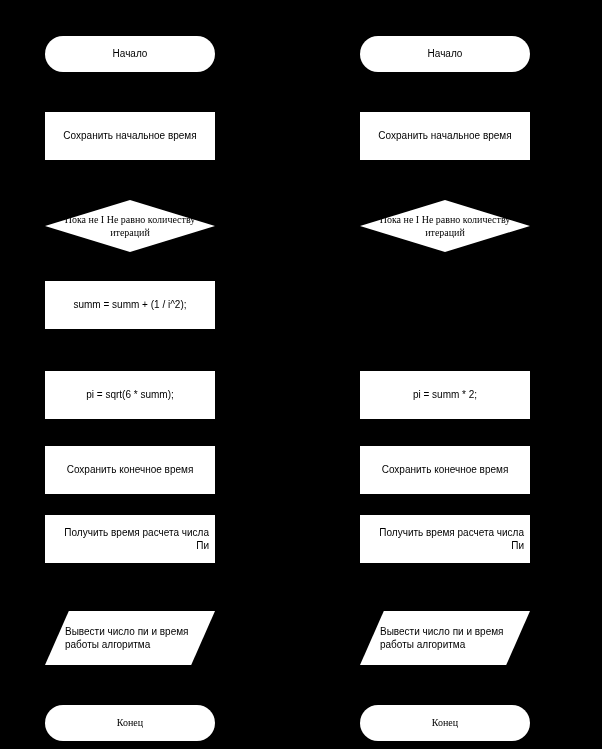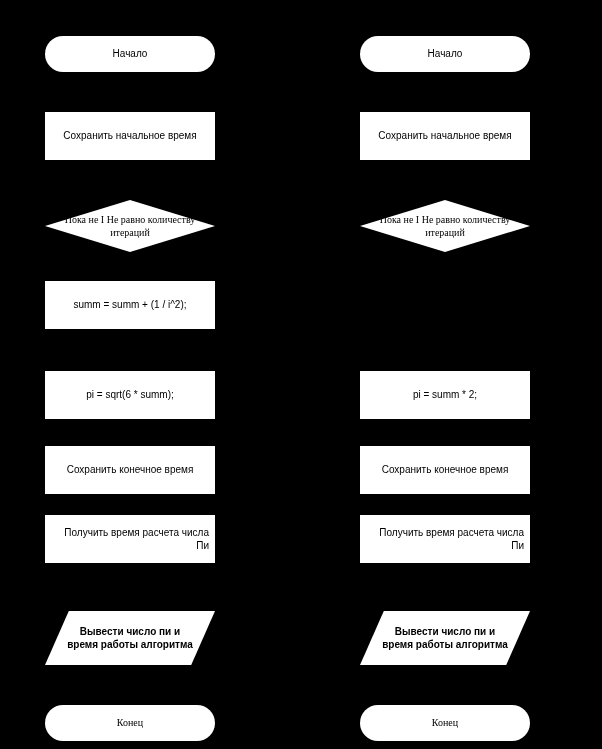--- a/index.html
+++ b/index.html
@@ -91,22 +91,21 @@
     left: 0; top: 0;
     width: 170px;
     height: 54px;
     background: #ffffff;
     clip-path: polygon(14% 0%, 100% 0%, 86% 100%, 0% 100%);
   }
   .n-io .txt {
     position: relative;
     z-index: 2;
     width: 130px;
-    text-align: center;
-    font-weight: bold;
+    text-align: left;
   }
 
   
   .y0  { top: 36px; }
   .y1  { top: 112px; }
   .y2  { top: 200px; }
   .y3  { top: 281px; }
   .y4  { top: 371px; }
   .y5  { top: 446px; }
   .y6  { top: 507px; margin-top: 8px; }

